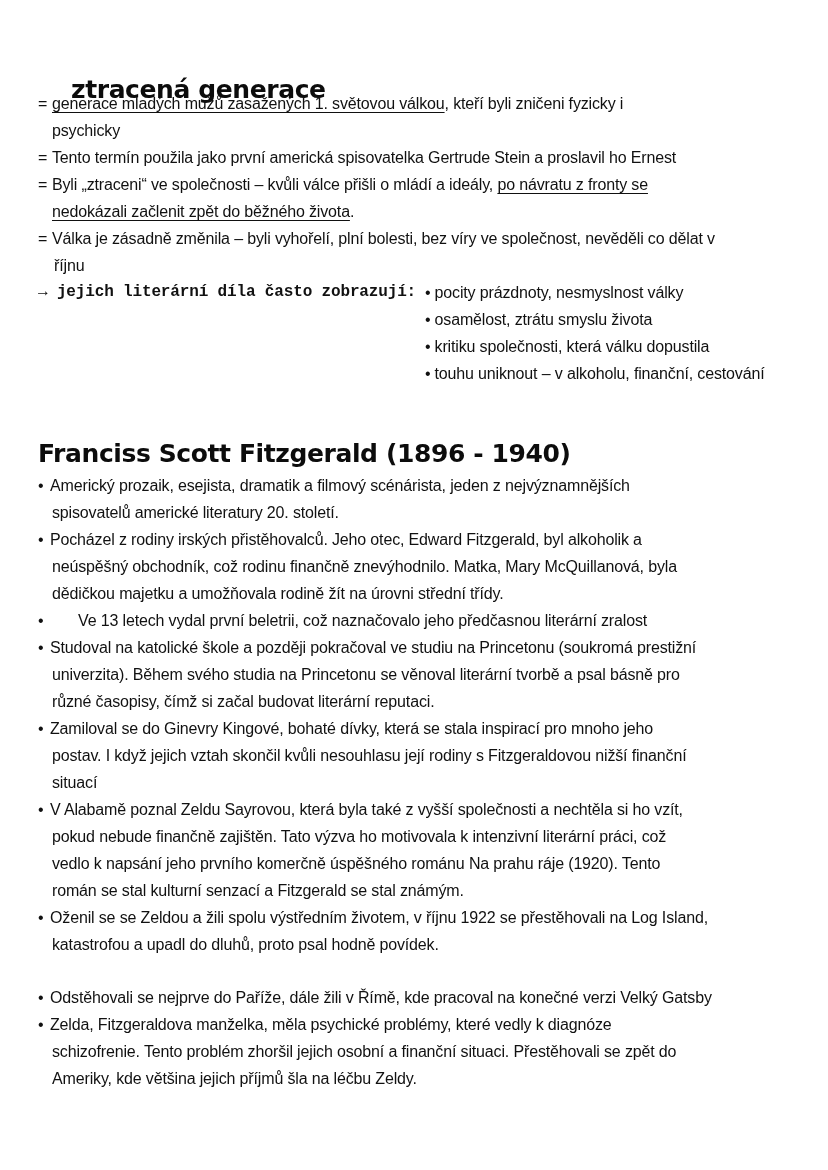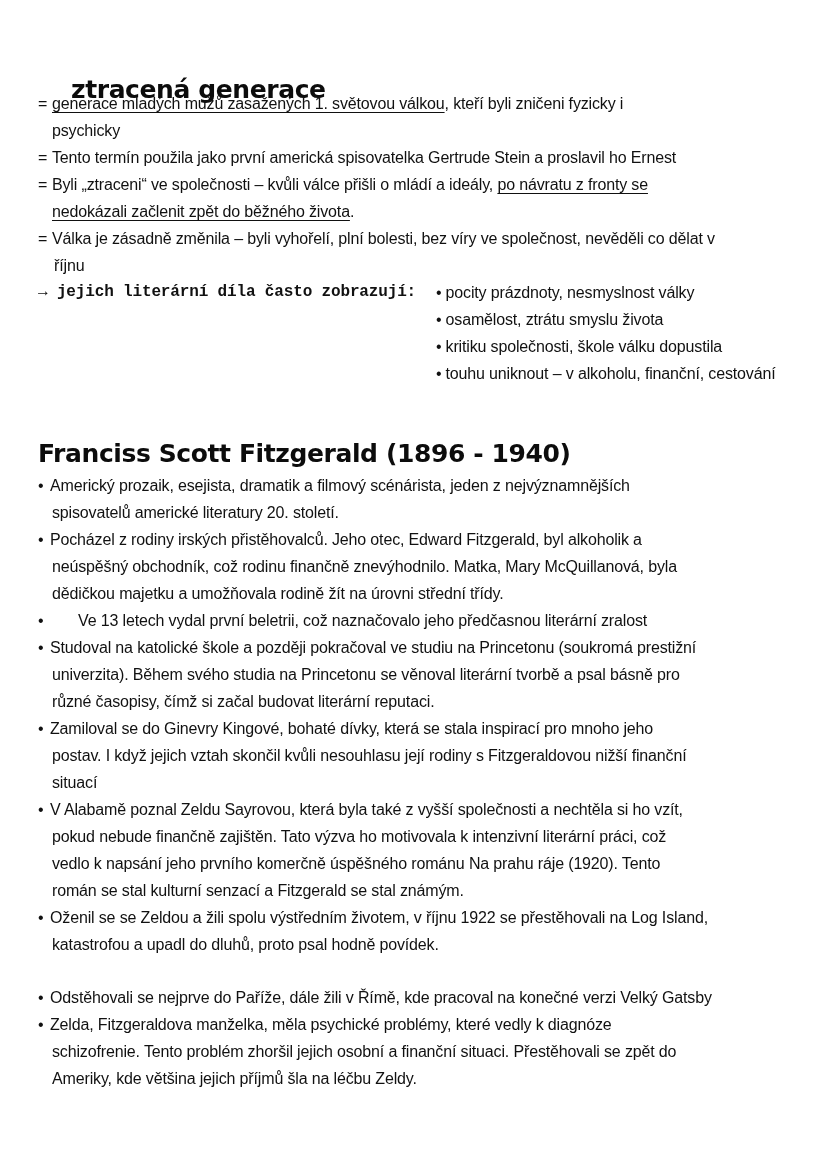--- a/index.html
+++ b/index.html
@@ -19,21 +19,21 @@
   .block { position: absolute; left: 38px; width: 770px; }
   #sec1 { top: 90px; }
   #sec2 { top: 472px; }
   .line { font-size: 16px; line-height: 27px; letter-spacing: -0.15px; white-space: nowrap; }
   .item { position: relative; padding-left: 14px; }
   .item .mark { position: absolute; left: 0; top: 0; }
   .item .cont { display: block; }
   .u { text-decoration: underline; text-underline-offset: 3px; }
   .works { display: flex; }
   .works .lead { font-weight: bold; white-space: nowrap; font-family: Liberation Mono, monospace; }
-  .works ul { list-style: none; margin: 0 0 0 20px; padding: 0; }
+  .works ul { list-style: none; margin: 0 0 0 9px; padding: 0; }
   .works li { font-size: 16px; line-height: 27px; white-space: nowrap; }
   .works li .dot { margin-right: 4px; }
   .bul { position: relative; padding-left: 12px; }
   .bul .mark { position: absolute; left: 0; top: 0; }
 </style>
 </head>
 <body>
 
 <div class="page">
 
@@ -62,21 +62,21 @@
       <span class="mark">=</span>
       <span>Válka je zásadně změnila – byli vyhořelí, plní bolesti, bez víry ve společnost, nevěděli co dělat v</span>
       <span class="cont" style="padding-left:2px">říjnu</span>
     </div>
 
     <div class="line works">
       <span class="lead"><span>→</span> <span>jejich literární díla často zobrazují:</span></span>
       <ul>
         <li><span class="dot">•</span><span>pocity prázdnoty, nesmyslnost války</span></li>
         <li><span class="dot">•</span><span>osamělost, ztrátu smyslu života</span></li>
-        <li><span class="dot">•</span><span>kritiku společnosti, škole válku dopustila</span></li>
+        <li><span class="dot">•</span><span>kritiku společnosti, která válku dopustila</span></li>
         <li><span class="dot">•</span><span>touhu uniknout – v alkoholu, finanční, cestování</span></li>
       </ul>
     </div>
   </div>
 
   <h1 id="title2">Franciss Scott Fitzgerald (1896 - 1940)</h1>
 
   <div class="block" id="sec2">
       <div class="line bul">
         <span class="mark">•</span>

